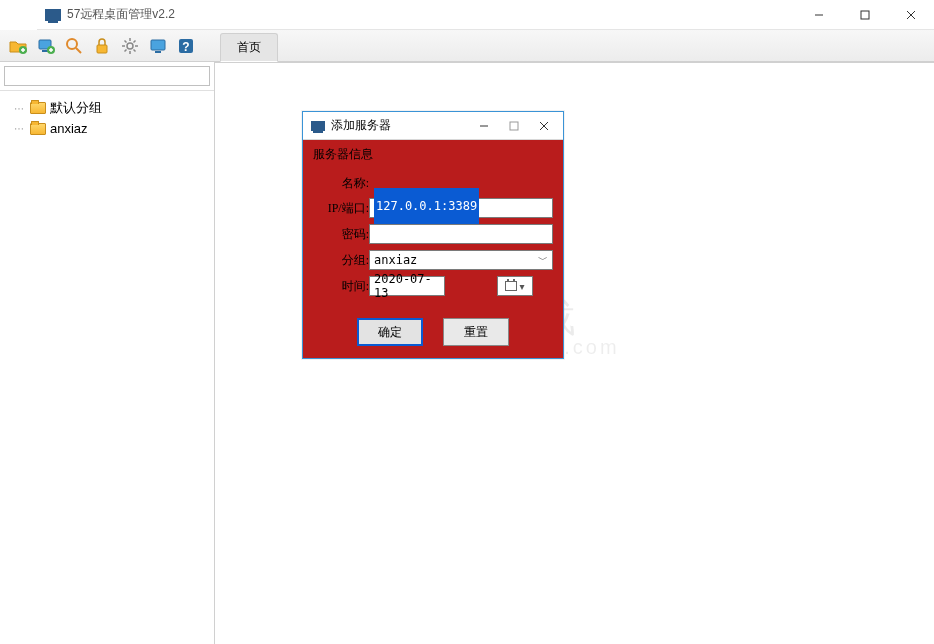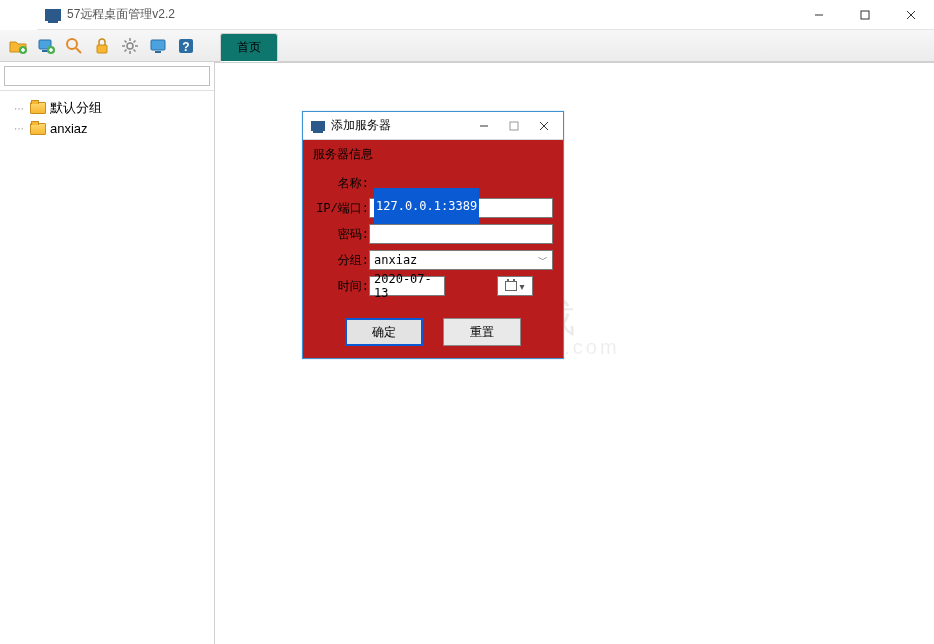--- a/index.html
+++ b/index.html
@@ -10,21 +10,21 @@
 .titlebar .app-icon::after { content:""; position:absolute; bottom:-2px; left:3px; width:10px; height:2px; background:#2b5a8a; }
 .titlebar .title { color: #555; font-size: 12px; flex: 1; }
 .win-controls { display: flex; }
 .win-btn { width: 46px; height: 30px; display: flex; align-items: center; justify-content: center; color: #555; }
 
 .toolbar { height: 32px; background: linear-gradient(#f7f7f7,#ececec); border-bottom: 1px solid #d0d0d0; display: flex; align-items: center; padding: 0 4px; }
 .tool { width: 26px; height: 26px; margin: 0 1px; display:flex; align-items:center; justify-content:center; border-radius:2px; }
 .tool svg { width:20px; height:20px; }
 
 .tab-strip { position:absolute; left:220px; top:31px; height:30px; display:flex; align-items:flex-end; }
-.tab { background:#0f766e; border:1px solid #d0d0d0; border-bottom:1px solid #fff; padding:5px 16px; font-size:12px; border-radius:3px 3px 0 0; position:relative; top:1px; }
+.tab { background:#e5e5e5; border:1px solid #d0d0d0; border-bottom:1px solid #fff; padding:5px 16px; font-size:12px; border-radius:3px 3px 0 0; position:relative; top:1px; }
 
 .body-area { display:flex; height: calc(100% - 62px); }
 .sidebar { width: 215px; border-right:1px solid #d0d0d0; display:flex; flex-direction:column; }
 .filter-row { padding:4px; border-bottom:1px solid #e0e0e0; }
 .filter-input { width:100%; height:20px; border:1px solid #c0c0c0; padding:0 4px; font-size:12px; }
 .tree { padding:6px 4px; font-size:13px; }
 .tree-item { display:flex; align-items:center; padding:2px 0 2px 8px; gap:4px; }
 .tree-item .dots { color:#999; font-size:10px; width:14px; text-align:center; }
 .folder-ico { width:16px; height:12px; background:linear-gradient(#ffd76b,#f7b733); border:1px solid #c98e1b; border-radius:1px; position:relative; }
 .folder-ico::before { content:""; position:absolute; top:-3px; left:0; width:6px; height:3px; background:#f7b733; border:1px solid #c98e1b; border-bottom:none; border-radius:1px 1px 0 0; }
@@ -33,33 +33,33 @@
 
 .dialog { position:absolute; left:302px; top:111px; width:262px; background:#b91c1c; border:1px solid #3a93d6; box-shadow:0 0 0 1px rgba(0,0,0,.05); }
 .dlg-title { height:28px; display:flex; align-items:center; padding:0 4px 0 8px; background:#fff; border-bottom:1px solid #d8d8d8; }
 .dlg-title .app-icon { width:14px; height:10px; background:#2b5a8a; margin-right:6px; position:relative; }
 .dlg-title .app-icon::after { content:""; position:absolute; bottom:-2px; left:2px; width:10px; height:2px; background:#2b5a8a; }
 .dlg-title .t { flex:1; font-size:12px; }
 .dlg-ctrl { width:30px; height:22px; display:flex; align-items:center; justify-content:center; color:#333; font-size:12px;}
 .dlg-section { padding:6px 10px 2px 10px; font-size:12px; }
 .dlg-body { padding:4px 10px 8px 10px; }
 .field-row { display:flex; align-items:center; margin:6px 0; }
-.field-label { width:56px; text-align:right; padding-right:0; font-family:Liberation Mono, monospace; font-size:12px; white-space:nowrap; }
+.field-label { width:56px; text-align:right; padding-right:0; font-family:Liberation Serif, serif; font-size:12px; white-space:nowrap; }
 .field-input { flex:1; height:20px; border:1px solid #7a7a7a; background:#fff; padding:0 4px; font-size:12px; font-family:"SimSun",monospace; }
 .field-input.placeholder { color:#9a9a9a; }
 .field-input.selected { background:#fff; }
 .field-input.selected .sel { background:#0a5bd3; color:#fff; padding:11px 2px; }
 .field-select { flex:1; height:20px; border:1px solid #7a7a7a; background:#fff; padding:0 4px; font-size:12px; font-family:"SimSun",monospace; display:flex; align-items:center; justify-content:space-between; }
 .chev { font-size:10px; color:#555; }
 .date-box { width:76px; height:20px; border:1px solid #7a7a7a; background:#fff; padding:0 4px; font-size:12px; font-family:"SimSun",monospace; display:flex; align-items:center; }
 .date-picker { width:36px; height:20px; border:1px solid #7a7a7a; background:#fff; margin-left:52px; display:flex; align-items:center; justify-content:center; gap:2px; }
 .date-picker .cal { width:12px; height:10px; border:1px solid #666; position:relative; }
 .date-picker .cal::before { content:""; position:absolute; top:-3px; left:1px; width:2px; height:3px; background:#666; box-shadow:6px 0 #666; }
 .dlg-buttons { display:flex; gap:20px; justify-content:center; padding:8px 0 12px 0; }
-.dlg-btn { width:78px; height:28px; border:1px solid #888; background:#e9e9e9; font-size:12px; font-family:"SimSun"; display:flex; align-items:center; justify-content:center; }
+.dlg-btn { width:66px; height:28px; border:1px solid #888; background:#e9e9e9; font-size:12px; font-family:"SimSun"; display:flex; align-items:center; justify-content:center; }
 .dlg-btn.primary { border:2px solid #0a5bd3; background:#e3e3e3; }
 
 .watermark { position:absolute; left:400px; top:290px; font-size:40px; color:rgba(0,0,0,0.08); font-family:Arial,sans-serif; letter-spacing:2px; pointer-events:none; display:flex; align-items:center; gap:6px; }
 .watermark .wm-icon { width:46px; height:46px; border:4px solid rgba(0,0,0,0.08); border-radius:6px; display:flex; align-items:center; justify-content:center; font-size:32px; }
 .wm-sub { position:absolute; left:510px; top:336px; font-size:20px; color:rgba(0,0,0,0.07); font-family:Arial; letter-spacing:3px; pointer-events:none; }
 </style>
 </head>
 <body>
 
 <div class="titlebar">

